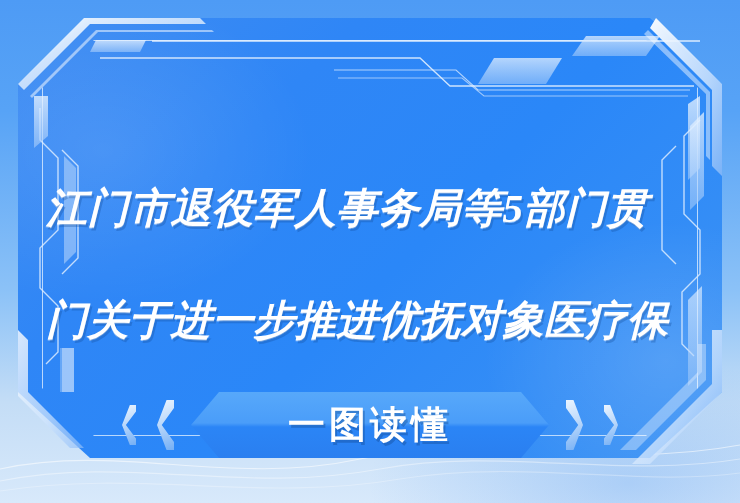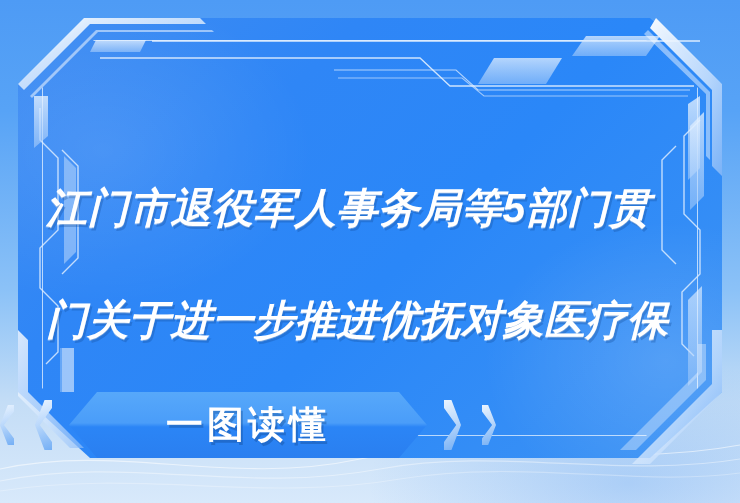--- a/index.html
+++ b/index.html
@@ -10,20 +10,21 @@
   }
 
   
   #stage {
     position:relative;
     width:740px; height:503px;
     overflow:hidden;
     background:
       radial-gradient(ellipse 420px 200px at 85% 96%, rgba(78,150,240,.30) 0%, rgba(78,150,240,0) 62%),
       linear-gradient(180deg,#4e9bf5 0%, #57a3f6 22%, #8cc2f7 58%, #c4ddf6 80%, #d8e9fb 100%);
+    font-family: Liberation Serif, serif;
   }
 
   
   .wave { position:absolute; left:0; width:740px; height:120px; bottom:0; pointer-events:none; }
 
   
   .panel-wrap {
     position:absolute;
     left:18px; top:18px;
     width:704px; height:440px;
@@ -71,21 +72,21 @@
     font-style:italic;
     text-shadow:2px 3px 0 rgba(16,74,150,.30), 0 1px 0 rgba(255,255,255,.5);
     white-space:pre-line;
   }
   .headline .ln { display:block; }
 
   
   .badge-row {
     position:absolute;
     left:0; top:389px; width:740px; height:72px;
-    display:flex; align-items:center; justify-content:flex-start; gap:8px;
+    display:flex; align-items:center; justify-content:center; gap:8px;
   }
   .chev {
     width:17px; height:50px;
     background:linear-gradient(160deg,#eaf4ff 0%, #bcd9fb 45%, #74aff5 100%);
     filter:drop-shadow(2px 3px 1px rgba(22,78,150,.35));
   }
   .chev.left  { clip-path:polygon(100% 0,100% 16%,28% 50%,100% 84%,100% 100%, 56% 100%, 0 50%, 56% 0); }
   .chev.right { clip-path:polygon(0 0,0 16%,72% 50%,0 84%,0 100%, 44% 100%, 100% 50%, 44% 0); }
   .chev.sm { height:40px; width:14px; }
   .sp { width:5px; }

